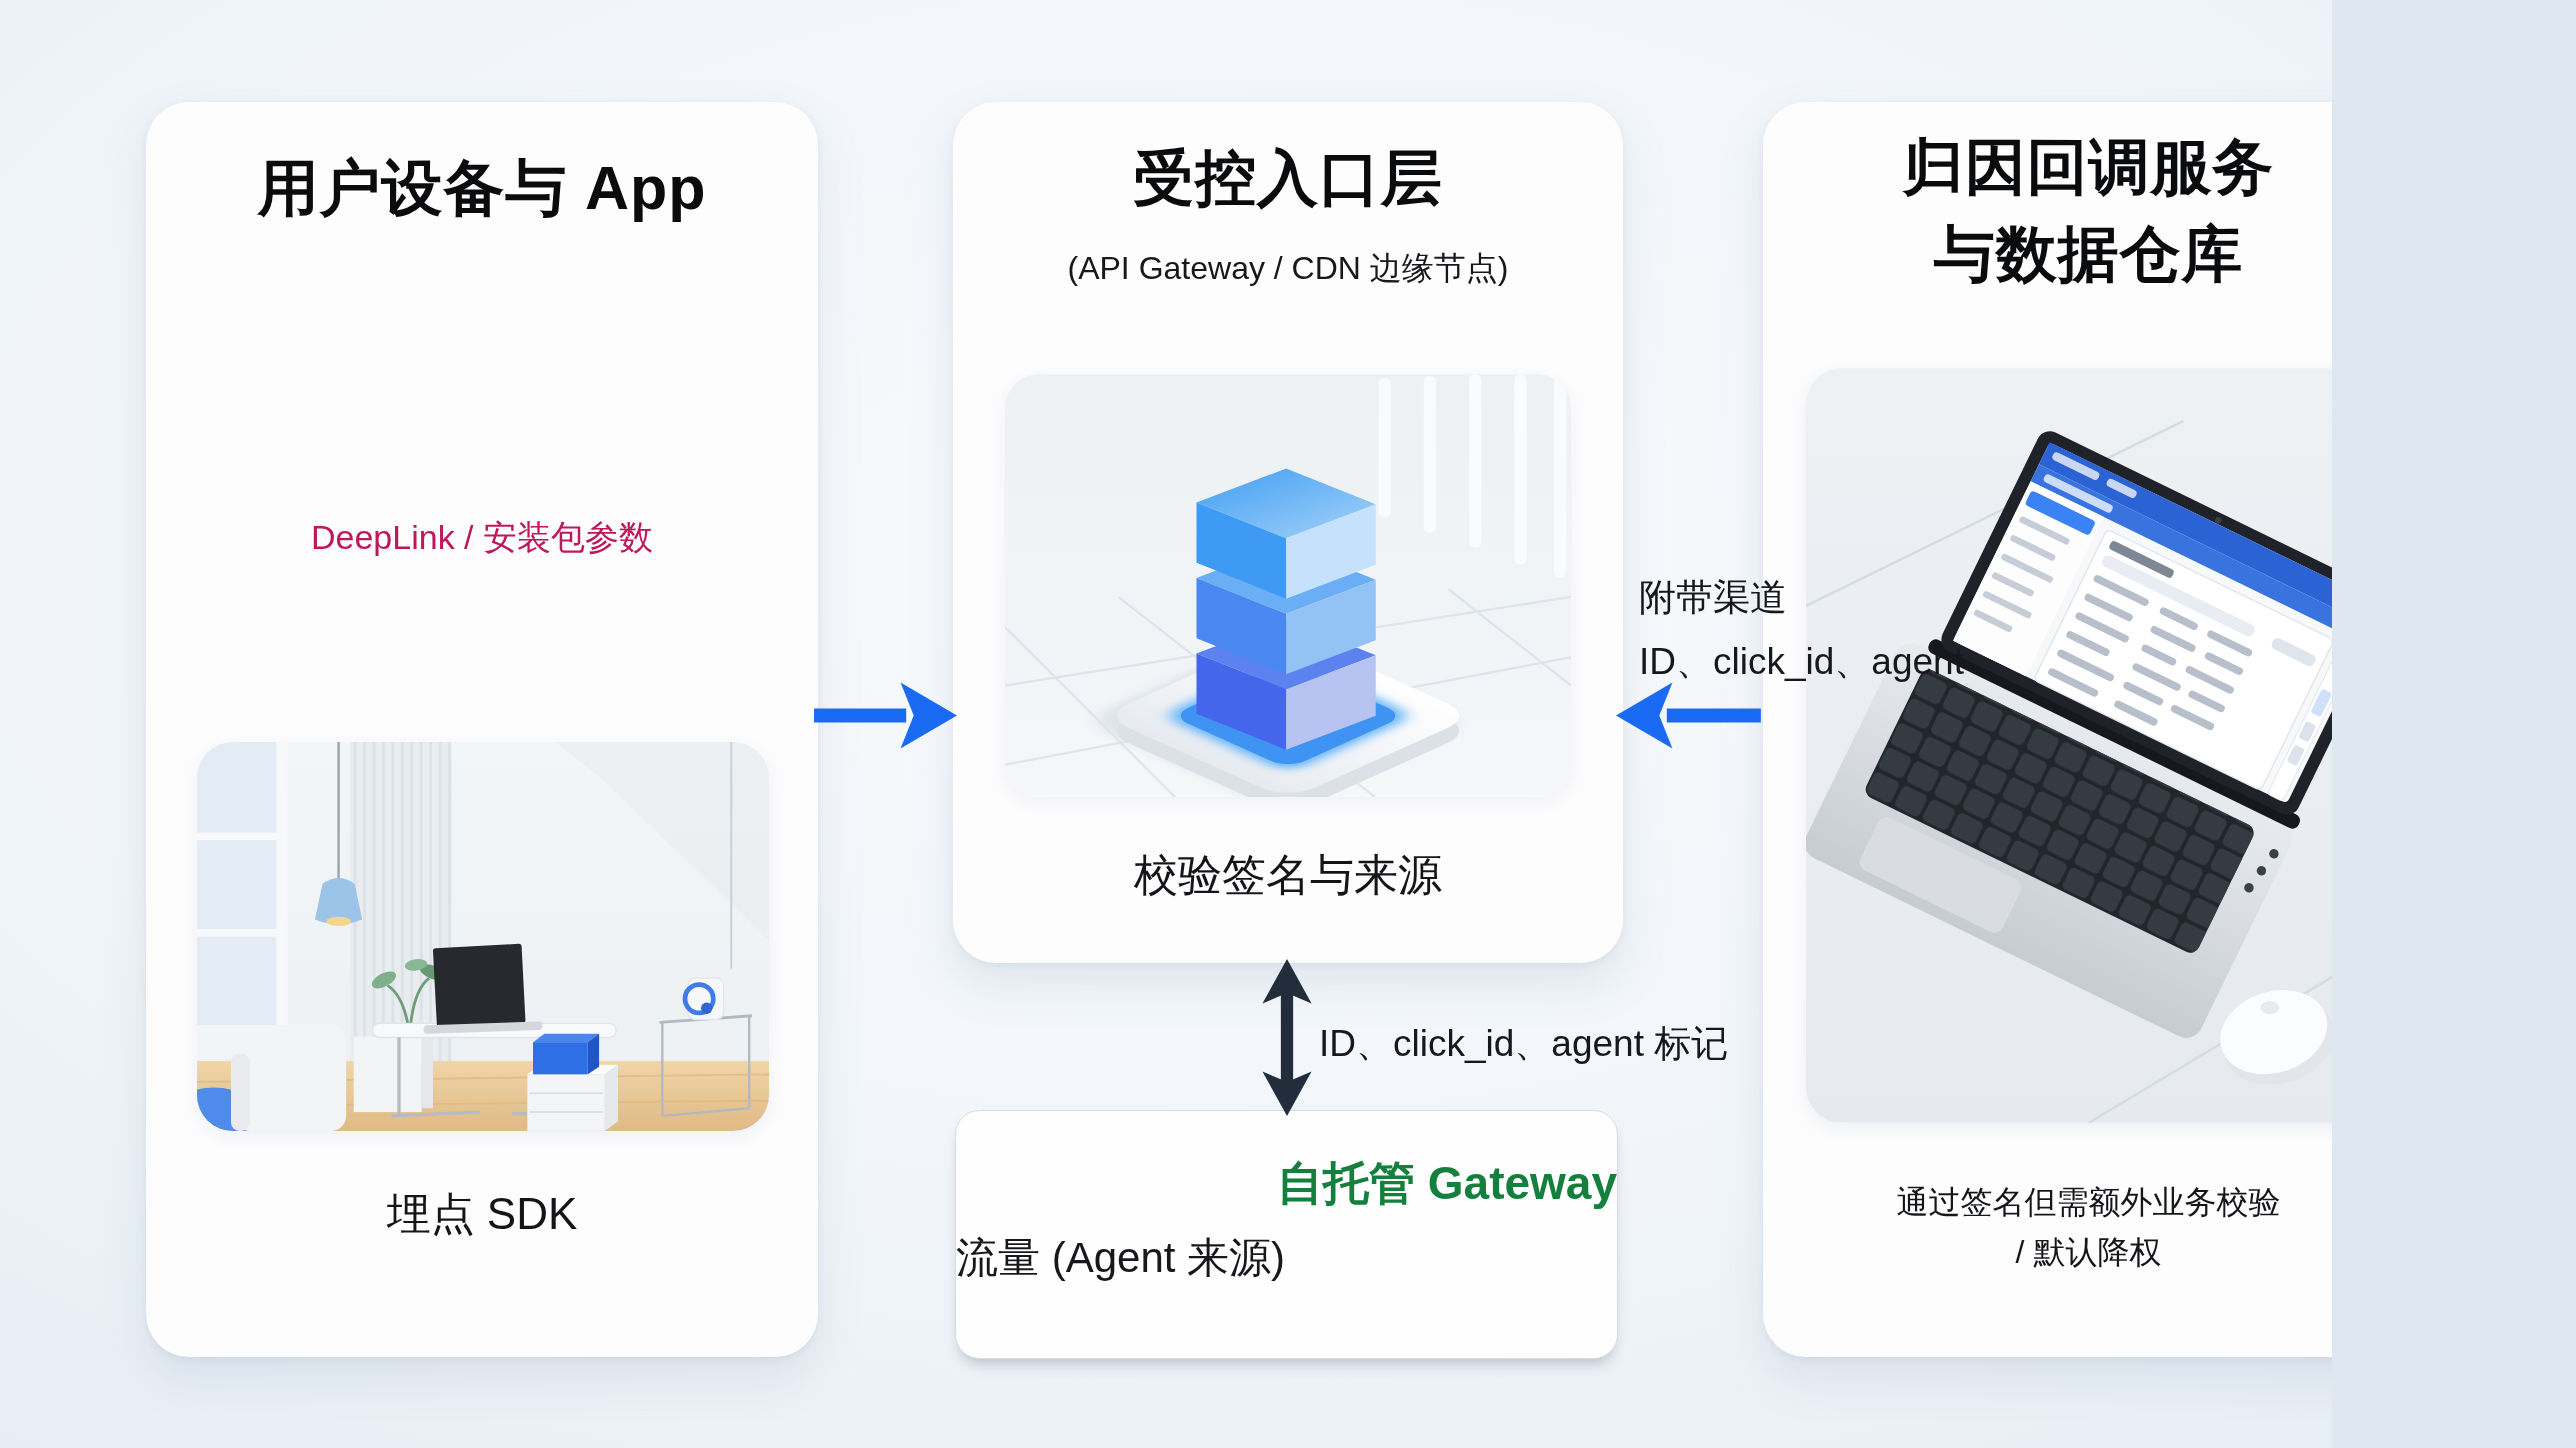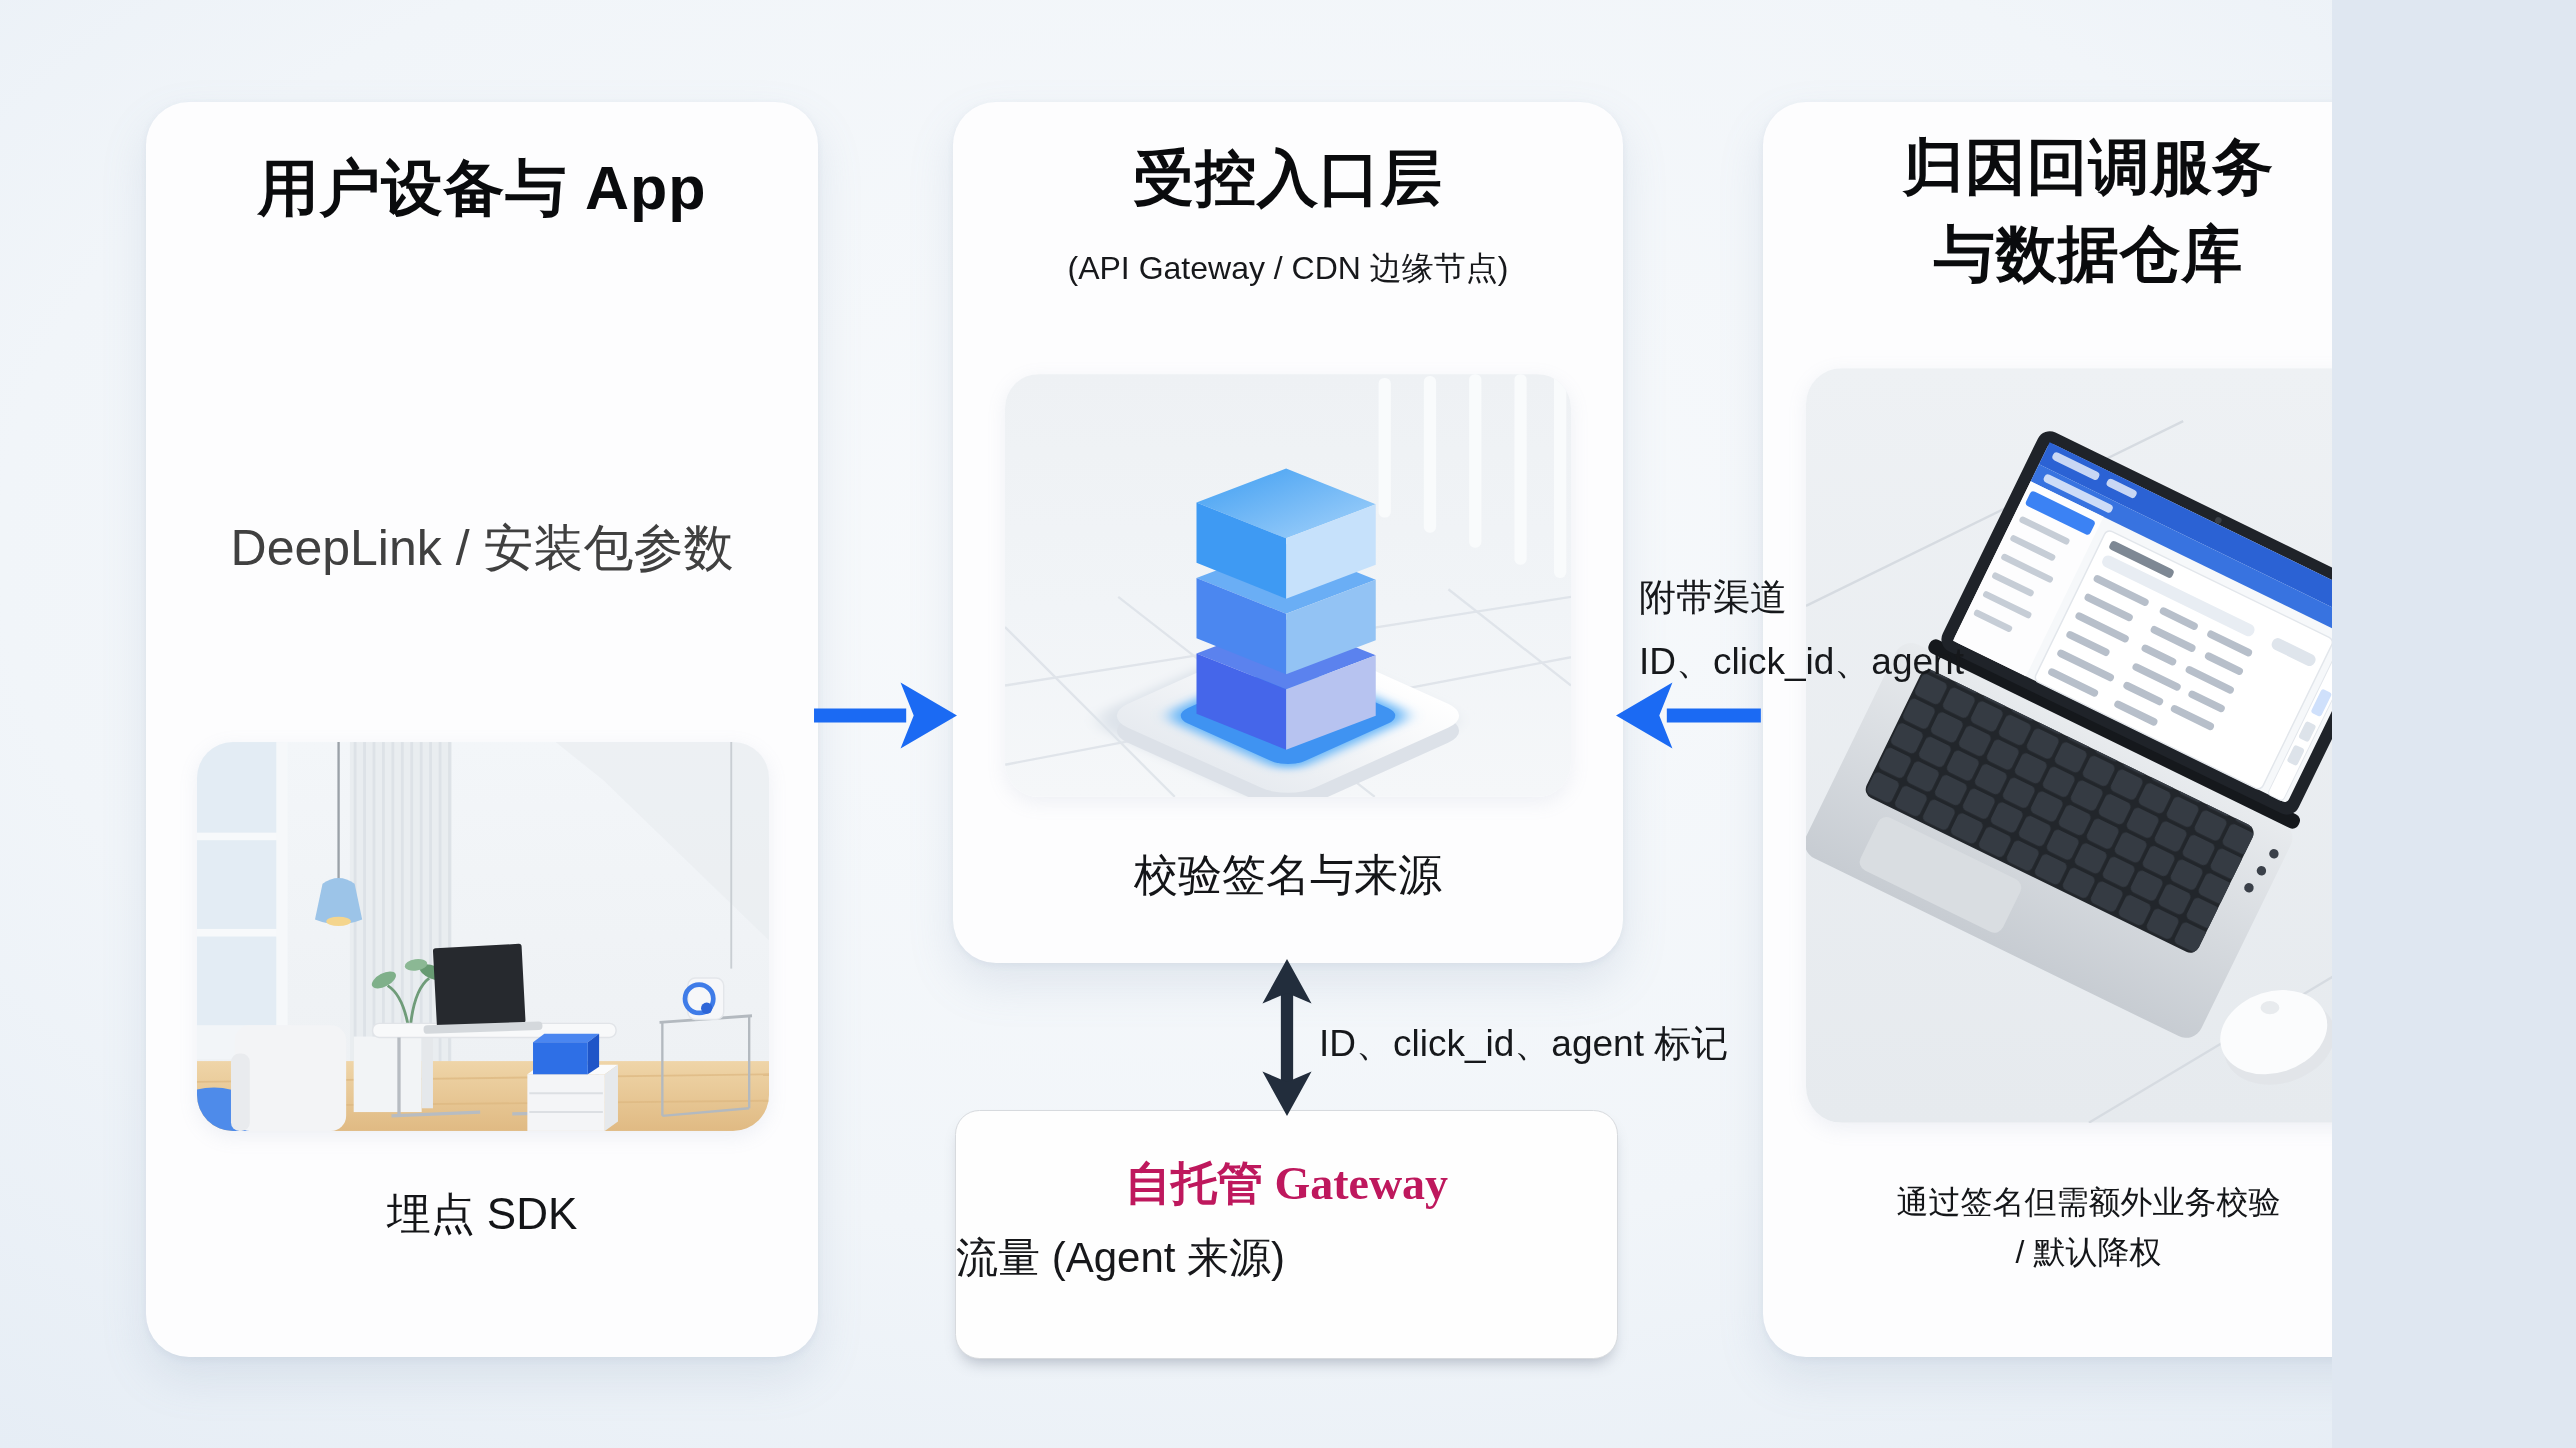--- a/index.html
+++ b/index.html
@@ -12,30 +12,30 @@
   .panel{
     position:absolute;background:#fdfdfe;border-radius:43px;
     box-shadow:0 21px 45px rgba(125,148,180,.17), 0 2.8px 7.5px rgba(140,158,185,.12);
   }
   .panel-left{left:146px;top:102px;width:672px;height:1255px;}
   .panel-mid{left:953px;top:102px;width:670px;height:861px;}
   .panel-right{left:1763px;top:102px;width:651px;height:1255px;}
   .pbox{position:absolute;left:0;width:100%;text-align:center;}
   h1.ptitle{margin:0;font-size:61px;font-weight:700;color:#0a0b0d;letter-spacing:0.9px;line-height:1.42;}
   .subtitle{font-size:32px;color:#17181b;}
-  .bodyline{font-size:50px;color:#404040;}
+  .bodyline{font-size:34px;color:#be185d;}
   .caption{font-size:44px;color:#141518;}
   .illus{position:absolute;border-radius:36px;overflow:hidden;box-shadow:0 5.7px 19px rgba(130,150,180,.12);}
   .illus svg{display:block;}
   .bottom-box{
     position:absolute;left:955px;top:1110px;width:661px;height:247px;
     background:#fefefe;border:1.9px solid #d7dade;border-radius:24.5px;
     box-shadow:0 9.4px 15px -6.6px rgba(75,88,110,.38);
   }
-  .bb-title{position:absolute;left:0;width:100%;top:42px;text-align:center;font-size:46px;font-weight:700;color:#be185d;font-family:Liberation Serif, serif;}
+  .bb-title{position:absolute;left:0;width:100%;top:42px;text-align:right;font-size:46px;font-weight:700;color:#15803d;}
   .bb-sub{position:absolute;left:0;width:100%;top:119px;font-size:42px;color:#17181b;}
   .edge-label{position:absolute;font-size:37px;color:#16181b;line-height:1.72;text-align:left;}
   .arrow{position:absolute;}
 </style>
 </head>
 <body>
 
 <div class="canvas">
 
   <section class="panel panel-left">

